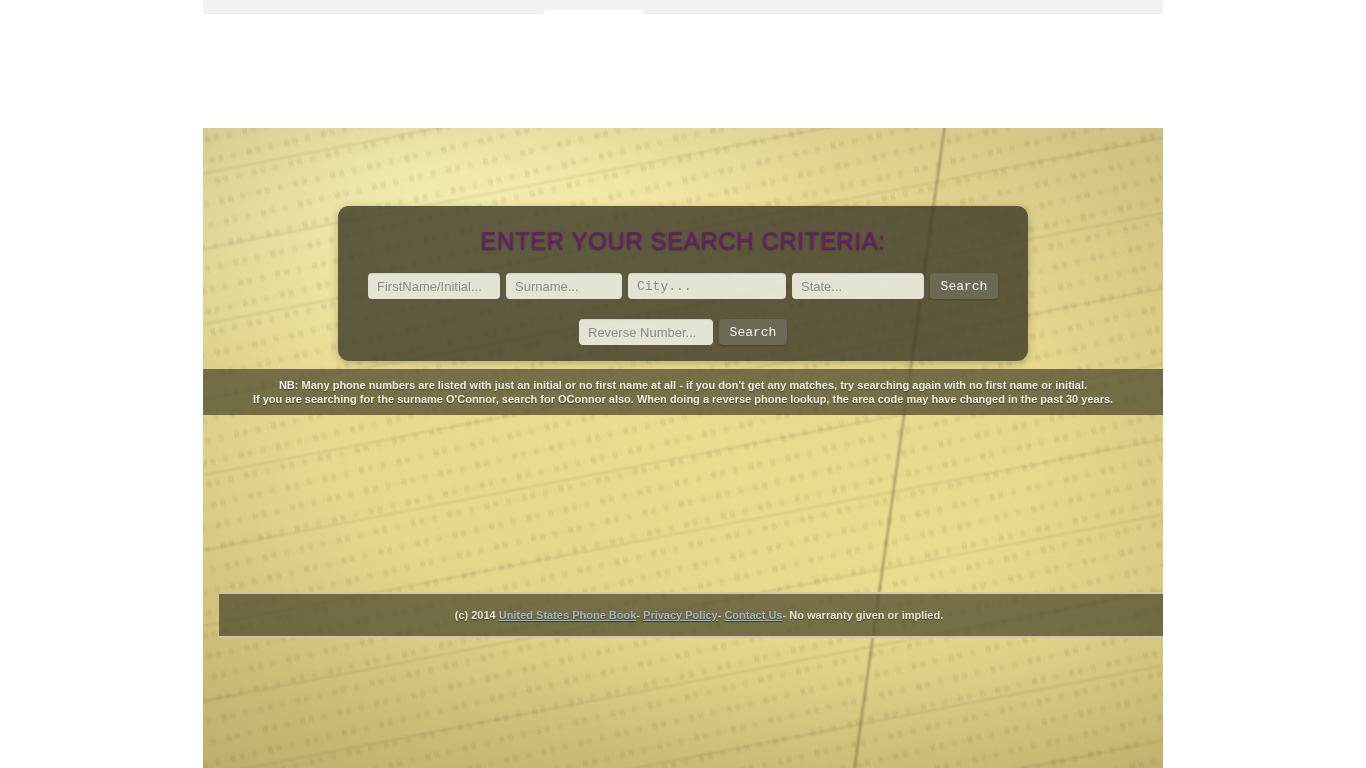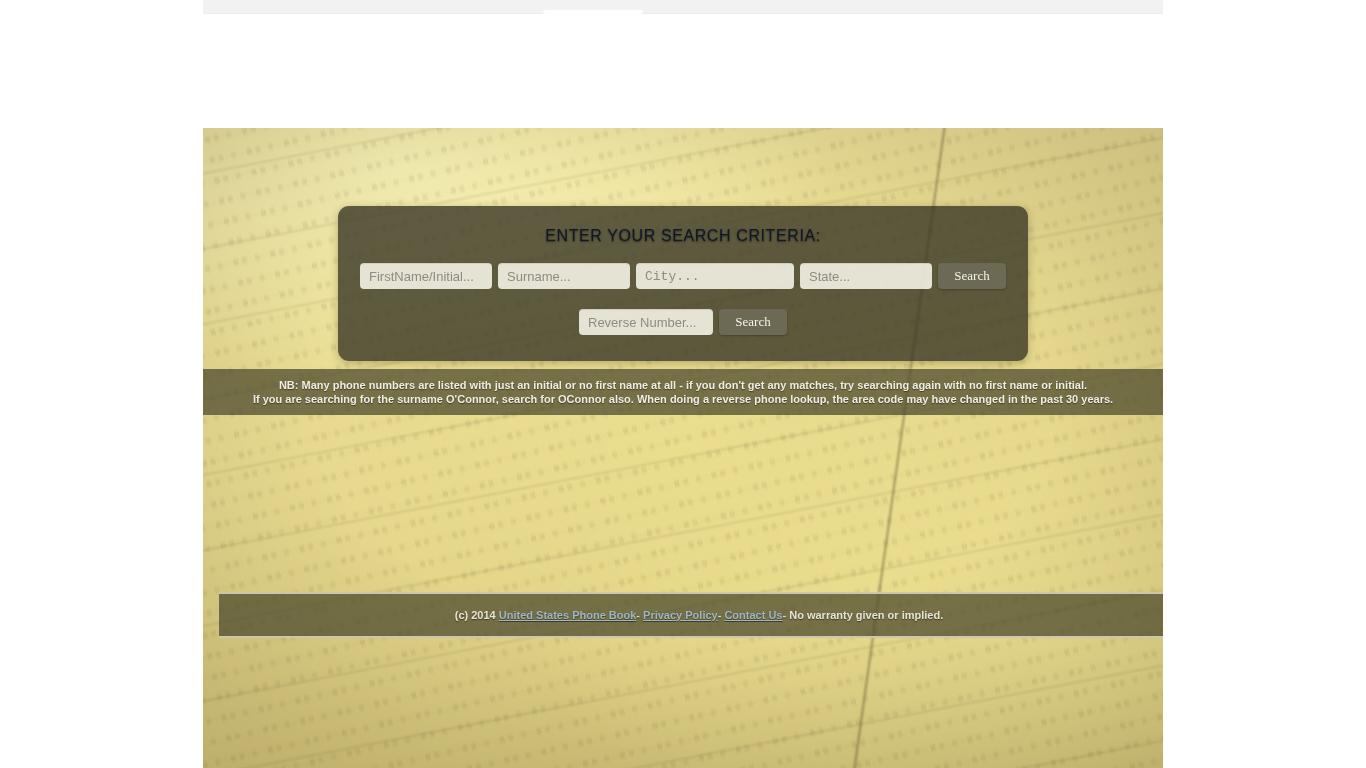--- a/index.html
+++ b/index.html
@@ -144,24 +144,24 @@
     height: 155px;
     background: rgba(58,55,38,0.80);
     border-radius: 11px;
     box-shadow: 0 2px 9px rgba(40,34,10,0.28);
     text-align: center;
     z-index: 5;
   }
   #panel-title {
     margin: 0;
     padding-top: 21px;
-    font-size: 16px;
+    font-size: 24px;
     font-weight: 400;
     letter-spacing: 0.6px;
-    color: #0f172a;
+    color: #701a75;
     font-family: "Liberation Sans", sans-serif;
     text-shadow: 0 1px 2px rgba(0,0,0,0.55);
     white-space: nowrap;
   }
 
   .field-row {
     display: flex;
     justify-content: center;
     align-items: center;
     gap: 6px;
@@ -176,35 +176,35 @@
     border-radius: 4px;
     background: rgba(248,246,233,0.88);
     color: #3a3a33;
     font-size: 13px;
     font-family: "Liberation Sans", sans-serif;
     padding: 0 9px;
     box-shadow: inset 0 1px 1px rgba(0,0,0,0.10);
   }
   .txt-input::placeholder { color: #8c8c84; opacity: 1; }
   #input-firstname { width: 132px; }
-  #input-surname   { width: 132px; }
+  #input-surname   { width: 116px; }
   #input-city      { width: 158px; font-family: Liberation Mono, monospace; }
   #input-state     { width: 132px; }
   #input-reverse   { width: 134px; }
 
   .search-btn {
     height: 26px;
     min-width: 68px;
     border: none;
     outline: none;
     border-radius: 4px;
     background: rgba(110,106,88,0.92);
     color: #f4f3ea;
     font-size: 13px;
-    font-family: Liberation Serif, serif;
+    font-family: Liberation Mono, monospace;
     cursor: pointer;
     padding: 0 10px;
     box-shadow: 0 1px 2px rgba(0,0,0,0.25);
   }
 
   
   #nb-bar {
     position: absolute;
     left: 0;
     top: 241px;

